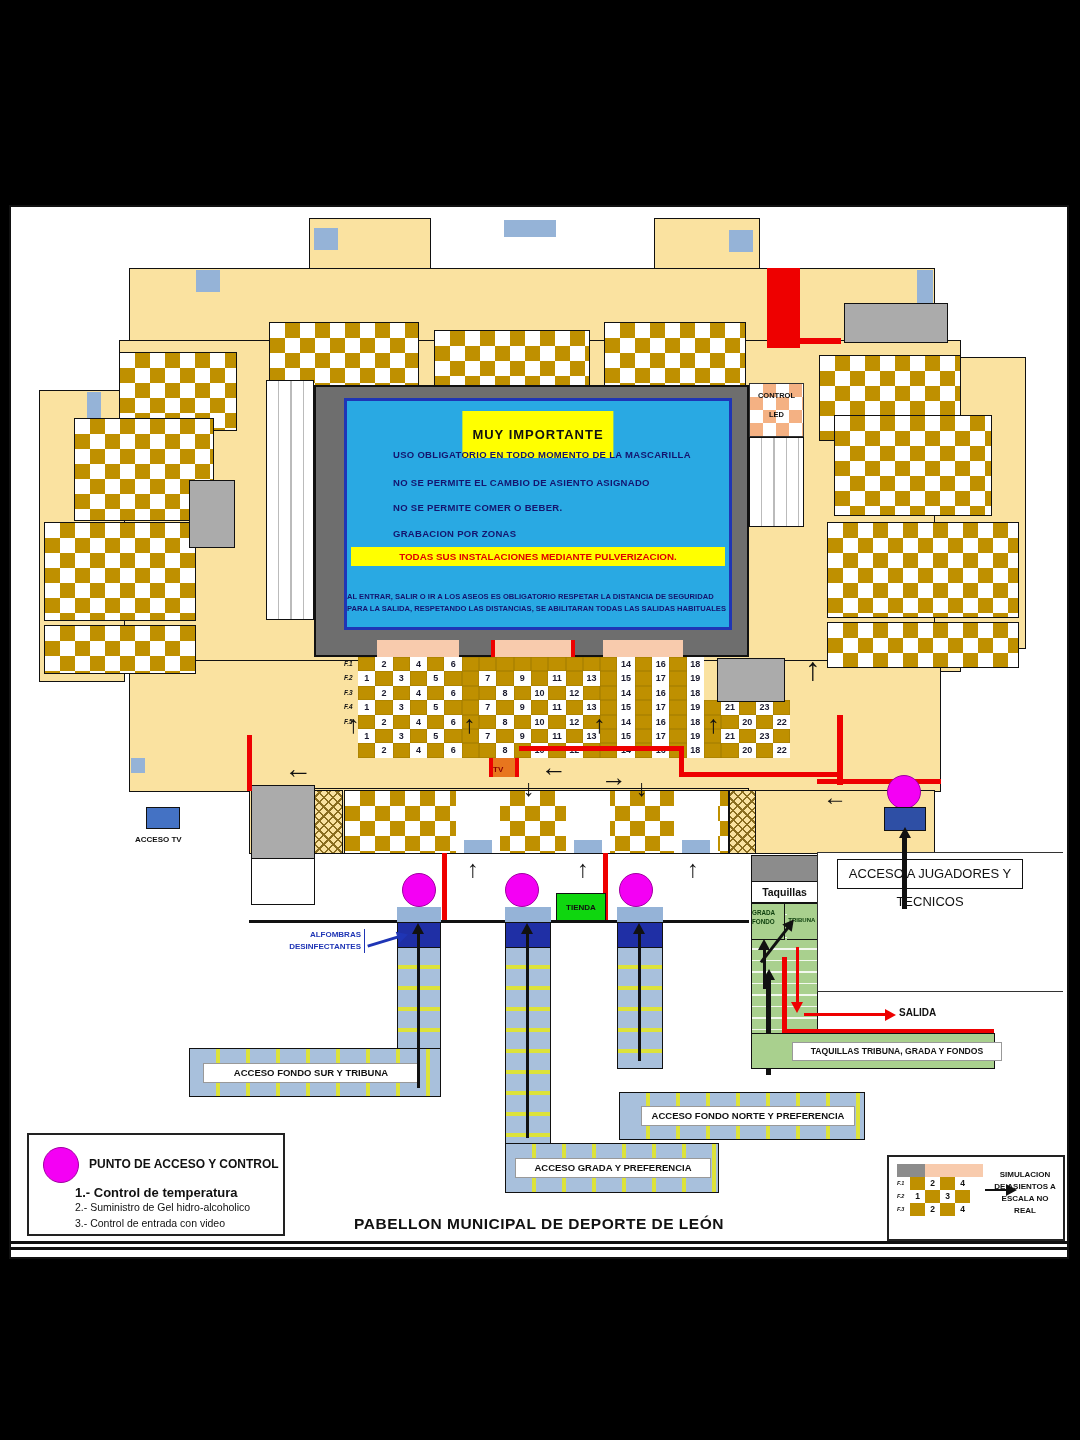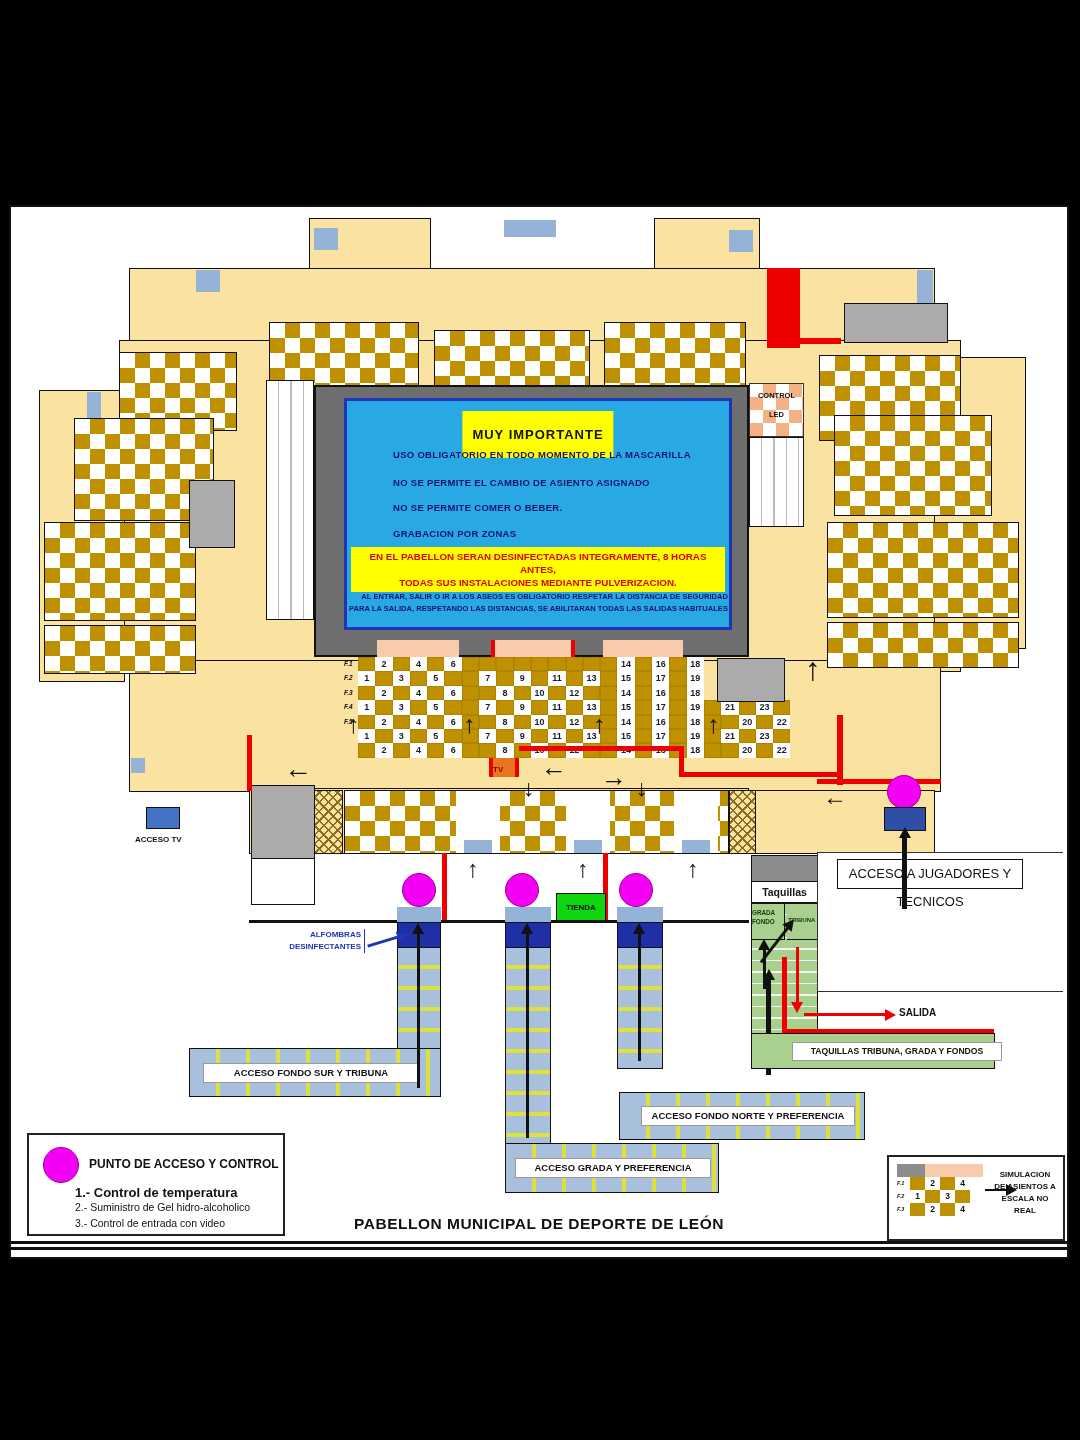--- a/index.html
+++ b/index.html
@@ -24,21 +24,21 @@
   .darksq{background:#1F2FA5;border:1px solid #111;}
   .red{background:#EE0000;}
   .circle{background:#F400F4;border-radius:50%;border:1.5px solid #a000a0;}
   .court{background:#6E6E6E;border:2px solid #111;}
   .sign{background:#29A9E3;border:3px solid #1F35B5;}
   .sign-head{position:absolute;left:50%;transform:translateX(-50%);top:10px;background:#FFFF00;
              padding:16px 10px;font-weight:bold;font-size:13px;letter-spacing:1px;color:#111;}
   .sign-line{position:absolute;left:46px;font-weight:bold;font-size:9.5px;color:#14146E;letter-spacing:.3px;}
   .sign-band{position:absolute;left:4px;right:4px;top:146px;background:#FFFF00;text-align:center;
              font-weight:bold;font-size:9.8px;color:#E00000;padding:3px 0;line-height:13px;}
-  .sign-foot{position:absolute;left:0;right:1px;top:190px;text-align:right;font-weight:bold;
+  .sign-foot{position:absolute;left:0;right:1px;top:190px;text-align:left;font-weight:bold;
              font-size:7.6px;color:#14146E;line-height:12px;}
   .palco{background:#CFE0C4;border:1.8px solid #111;}
   .greencol{background:#A9D08E;border:1.4px solid #111;}
   .greenlines{background:repeating-linear-gradient(180deg,rgba(255,255,255,0) 0 10px,rgba(255,255,255,.85) 10px 11.5px),#A9D08E;}
   .tienda{background:#0FD60F;border:1.6px solid #111;}
   .corV{background:repeating-linear-gradient(180deg,rgba(0,0,0,0) 0 17px,#dde23a 17px 21px),#A8C0DC;border:1.6px solid #111;}
   .corH{background:repeating-linear-gradient(90deg,rgba(0,0,0,0) 0 26px,#dde23a 26px 30px),#A8C0DC;border:1.6px solid #111;}
   .corlabel{position:absolute;background:#fff;border:.5px solid #999;text-align:center;
             font-weight:bold;font-size:9.5px;line-height:17px;color:#111;}
   .uarrow{position:absolute;font-weight:bold;color:#111;line-height:1;}
@@ -109,21 +109,20 @@
 
   <div class="abs wstripe" style="left:255px;top:173px;width:48px;height:240px;"></div>
   <div class="abs court" style="left:303px;top:178px;width:435px;height:272px;"></div>
   <div class="abs sign" style="left:333px;top:191px;width:388px;height:232px;">
     <div class="sign-head">MUY IMPORTANTE</div>
     <div class="sign-line" style="top:48px;">USO OBLIGATORIO EN TODO MOMENTO DE LA MASCARILLA</div>
     <div class="sign-line" style="top:76px;">NO SE PERMITE EL CAMBIO DE ASIENTO ASIGNADO</div>
     <div class="sign-line" style="top:101px;">NO SE PERMITE  COMER O BEBER.</div>
     <div class="sign-line" style="top:127px;">GRABACION POR ZONAS</div>
     <div class="sign-band">
-      <div>EN EL PABELLON SERAN DESINFECTADAS INTEGRAMENTE, 8 HORAS ANTES,</div>
       <div>TODAS SUS INSTALACIONES MEDIANTE PULVERIZACION.</div>
     </div>
     <div class="sign-foot">
       <div>AL ENTRAR, SALIR O IR A LOS ASEOS ES OBLIGATORIO RESPETAR LA DISTANCIA DE SEGURIDAD</div>
       <div>PARA LA SALIDA, RESPETANDO LAS DISTANCIAS,  SE ABILITARAN TODAS LAS SALIDAS HABITUALES</div>
     </div>
   </div>
 
   <div class="abs chko" style="left:738px;top:176px;width:55px;height:54px;">
     <div class="abs" style="left:0;right:0;top:7px;text-align:center;font-weight:bold;font-size:7.5px;">CONTROL</div>

